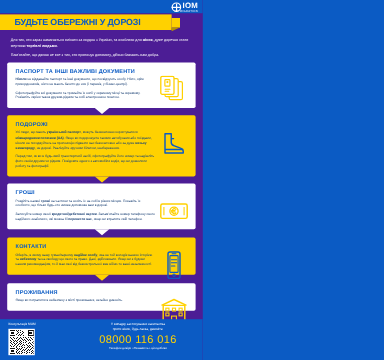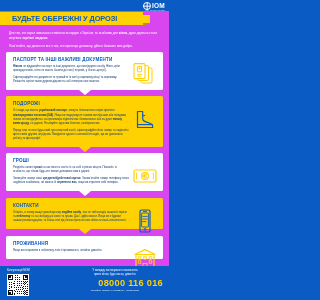--- a/index.html
+++ b/index.html
@@ -5,21 +5,21 @@
 <style>
   html,body{margin:0;padding:0;}
   body{
     width:169px;height:300px;overflow:hidden;
     background:#0b5bc4;
     font-family:"Liberation Sans","DejaVu Sans",sans-serif;
     -webkit-font-smoothing:antialiased;
   }
   .poster{
     position:relative;width:169px;height:300px;
-    background:#d946ef;overflow:hidden;
+    background:#4c1d95;overflow:hidden;
   }
 
   
   .topbar{
     position:relative;height:11px;width:100%;
     background:#0b5bc4;
   }
   .logo{
     position:absolute;right:4px;top:2px;
     display:flex;align-items:center;gap:1.5px;
@@ -125,22 +125,22 @@
     box-sizing:border-box;
   }
   .qr svg{display:block;width:100%;height:100%;}
   .fr{
     position:absolute;right:6px;top:3px;width:96px;text-align:center;
   }
   .fr .line{
     color:#ffffff;font-size:2.7px;line-height:3.6px;
   }
   .hotline{
-    color:#ffd100;font-size:9.2px;font-weight:bold;
-    letter-spacing:0.3px;margin-top:2px;line-height:10px;text-align:right;
+    color:#ffd100;font-size:9.2px;font-weight:normal;
+    letter-spacing:0.3px;margin-top:2px;line-height:10px;
   }
   .fr .caption{
     color:#ffffff;font-size:2.5px;line-height:3.4px;margin-top:1px;
     opacity:.95;
   }
 </style>
 </head>
 <body>
 
 <div class="poster">

